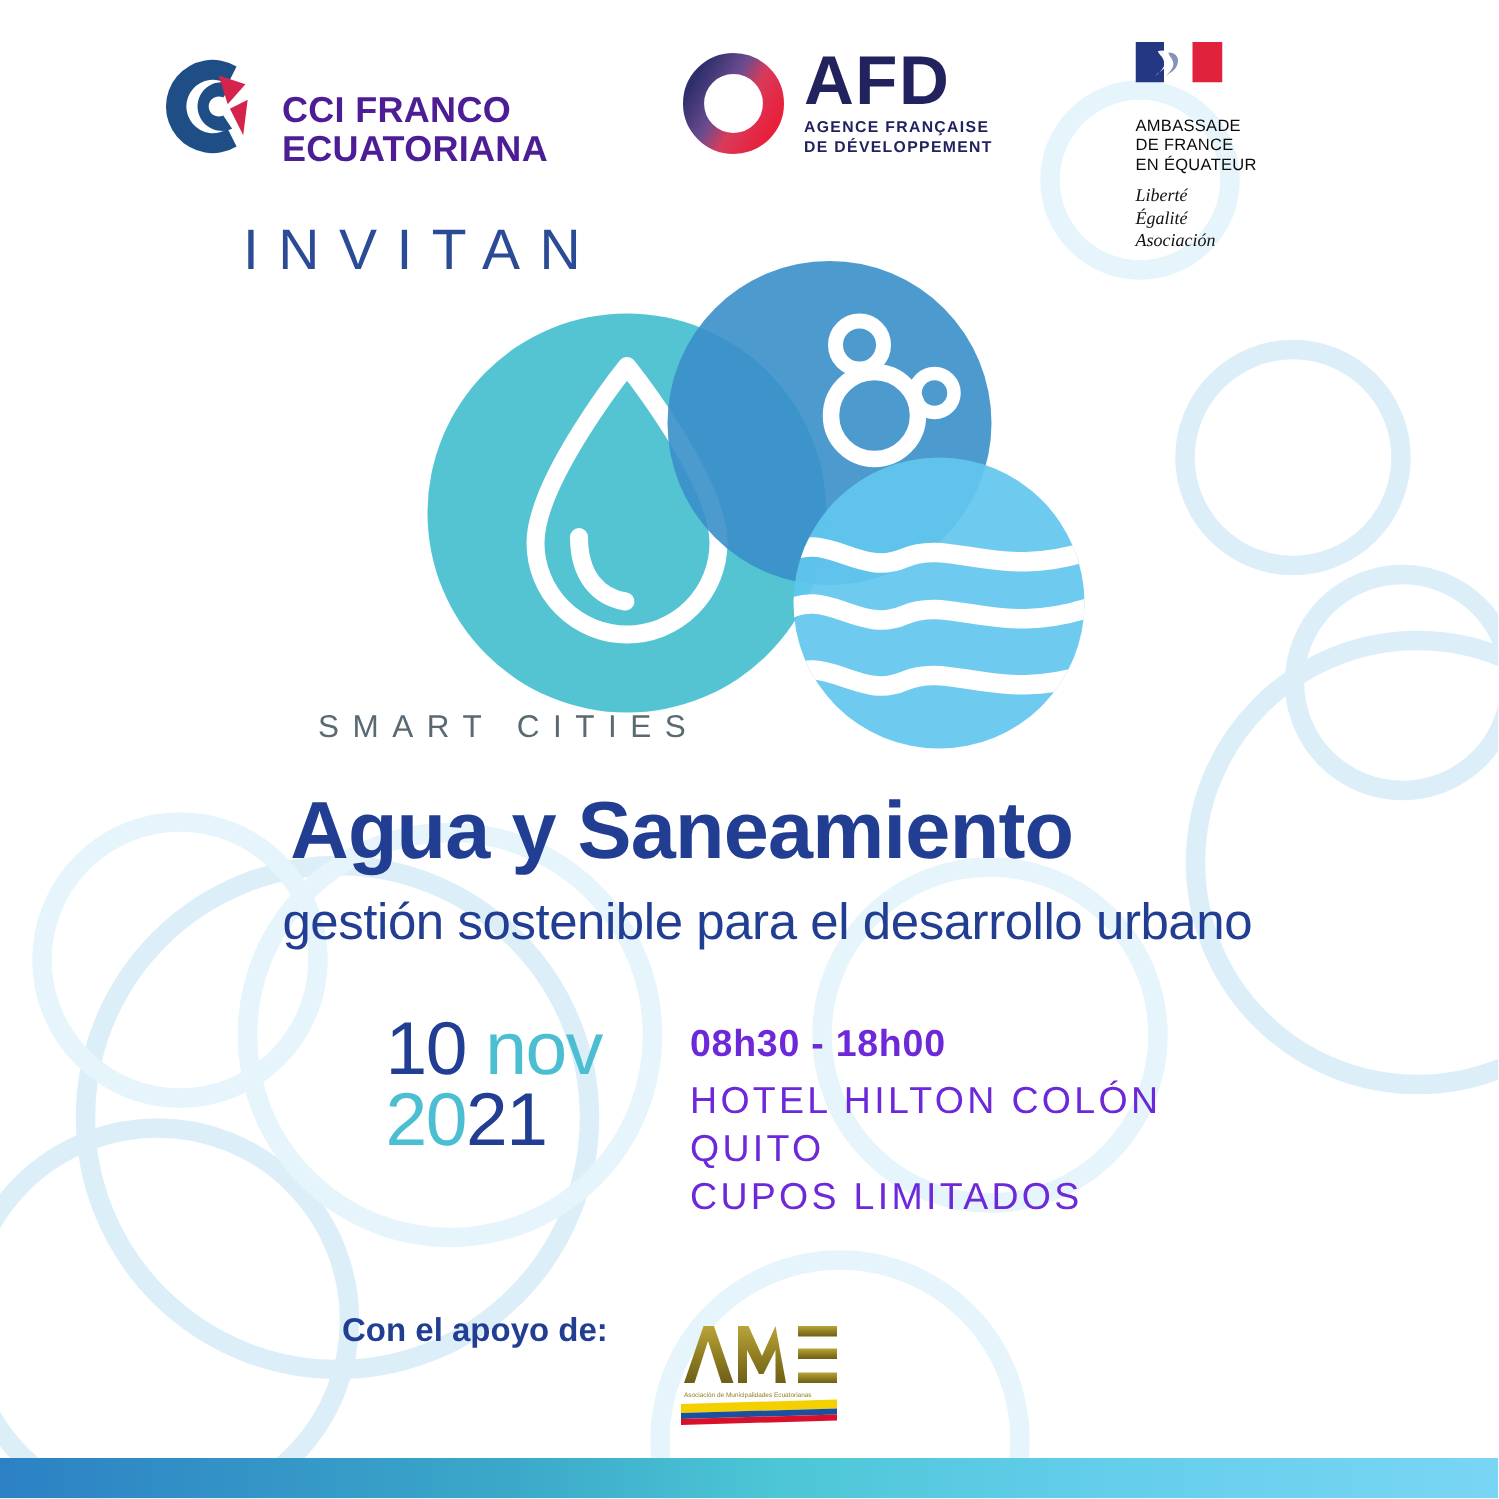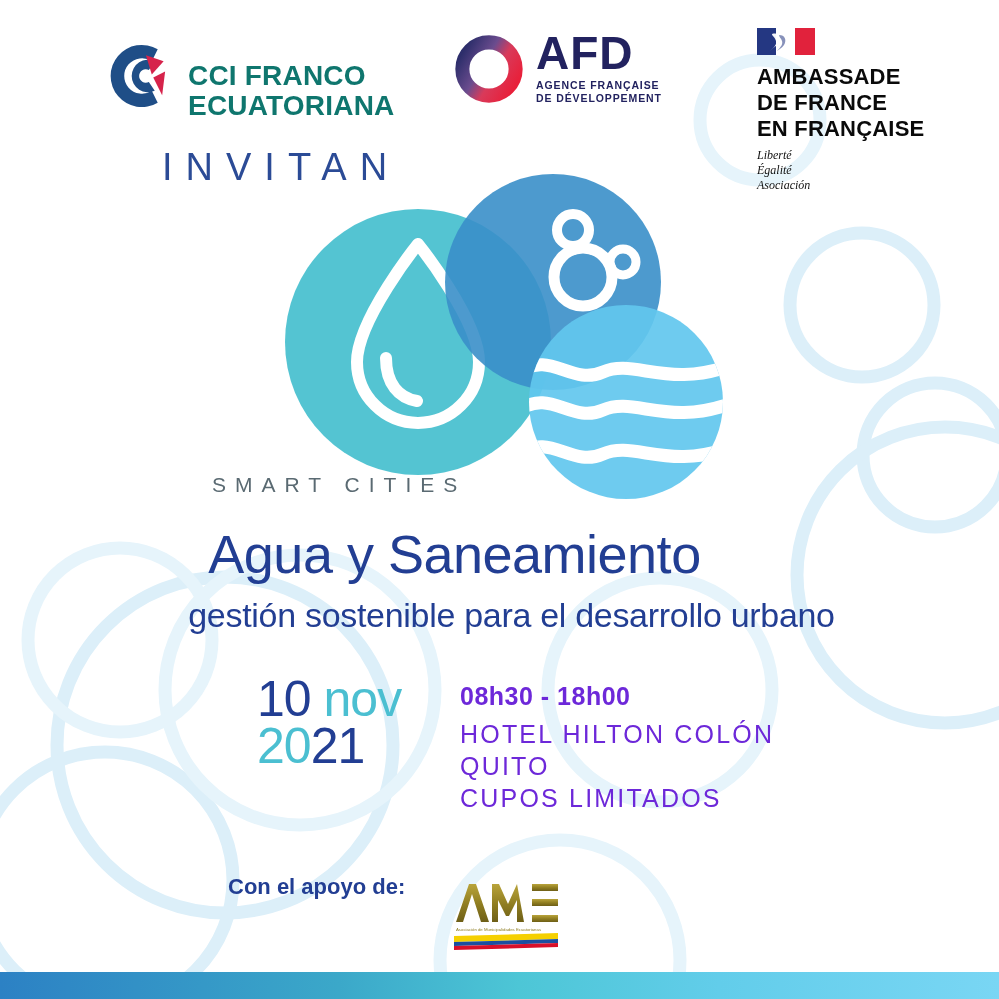--- a/index.html
+++ b/index.html
@@ -39,23 +39,23 @@
   
   #logo-cci {
     position: absolute;
     left: 100px; top: 30px;
     display: flex;
     align-items: center;
     gap: 14px;
   }
   #logo-cci .mark { width: 74px; height: 74px; flex: 0 0 auto; }
   #logo-cci .wordmark {
-    color: #0f766e;
-    font-weight: bold;
-    font-size: 28px;
+    color: #4c1d95;
+    font-weight: bold;
+    font-size: 24px;
     line-height: 1.08;
     letter-spacing: 0.2px;
     white-space: nowrap;
     margin-top: 31px;
   }
 
   
   #logo-afd {
     position: absolute;
     left: 452px; top: 32px;
@@ -80,24 +80,24 @@
   }
 
   
   #logo-amb {
     position: absolute;
     left: 757px; top: 28px;
     width: 175px;
   }
   #logo-amb .flag { width: 58px; height: 27px; display: block; }
   #logo-amb .amb-lines {
-    margin-top: 9px;
+    margin-top: 23px;
     color: #0A0A0A;
-    font-weight: bold;
-    font-size: 22px;
+    font-weight: normal;
+    font-size: 11px;
     line-height: 1.18;
     letter-spacing: 0.2px;
   }
   #logo-amb .motto {
     margin-top: 6px;
     color: #111111;
     font-family: "Liberation Serif", serif;
     font-style: italic;
     font-size: 12px;
     line-height: 1.26;
@@ -132,21 +132,21 @@
     letter-spacing: 9px;
   }
   #main-title {
     position: absolute;
     left: 0; top: 523px;
     width: 909px;
     text-align: center;
     z-index: 6;
     color: #223E93;
     font-size: 54px;
-    font-weight: normal;
+    font-weight: bold;
     letter-spacing: -0.5px;
   }
   #subtitle {
     position: absolute;
     left: 0; top: 596px;
     width: 999px;
     text-align: center;
     z-index: 6;
     color: #223E93;
     font-size: 34px;
@@ -274,21 +274,21 @@
       <svg class="flag" viewBox="0 0 116 54" xmlns="http://www.w3.org/2000/svg">
         <rect x="0" y="0" width="38" height="54" fill="#243782"></rect>
         <rect x="38" y="0" width="38" height="54" fill="#FFFFFF"></rect>
         <rect x="76" y="0" width="40" height="54" fill="#E1223C"></rect>
         <path d="M30 12 C46 8 52 20 44 30 C40 36 30 40 26 46 C34 38 40 34 38 26 C36 18 30 16 30 12 Z" fill="#FFFFFF" opacity="0.95"></path>
         <path d="M44 14 C56 14 60 24 54 34 C50 40 44 42 40 46 C48 38 52 32 50 26 C48 20 44 18 44 14 Z" fill="#243782" opacity="0.55"></path>
       </svg>
       <div class="amb-lines">
         <div>AMBASSADE</div>
         <div>DE FRANCE</div>
-        <div>EN FRANÇAISE</div>
+        <div>EN ÉQUATEUR</div>
       </div>
       <div class="motto">
         <div>Liberté</div>
         <div>Égalité</div>
         <div>Asociación</div>
       </div>
     </div>
   </div>
 
   <div id="invitan">INVITAN</div>

